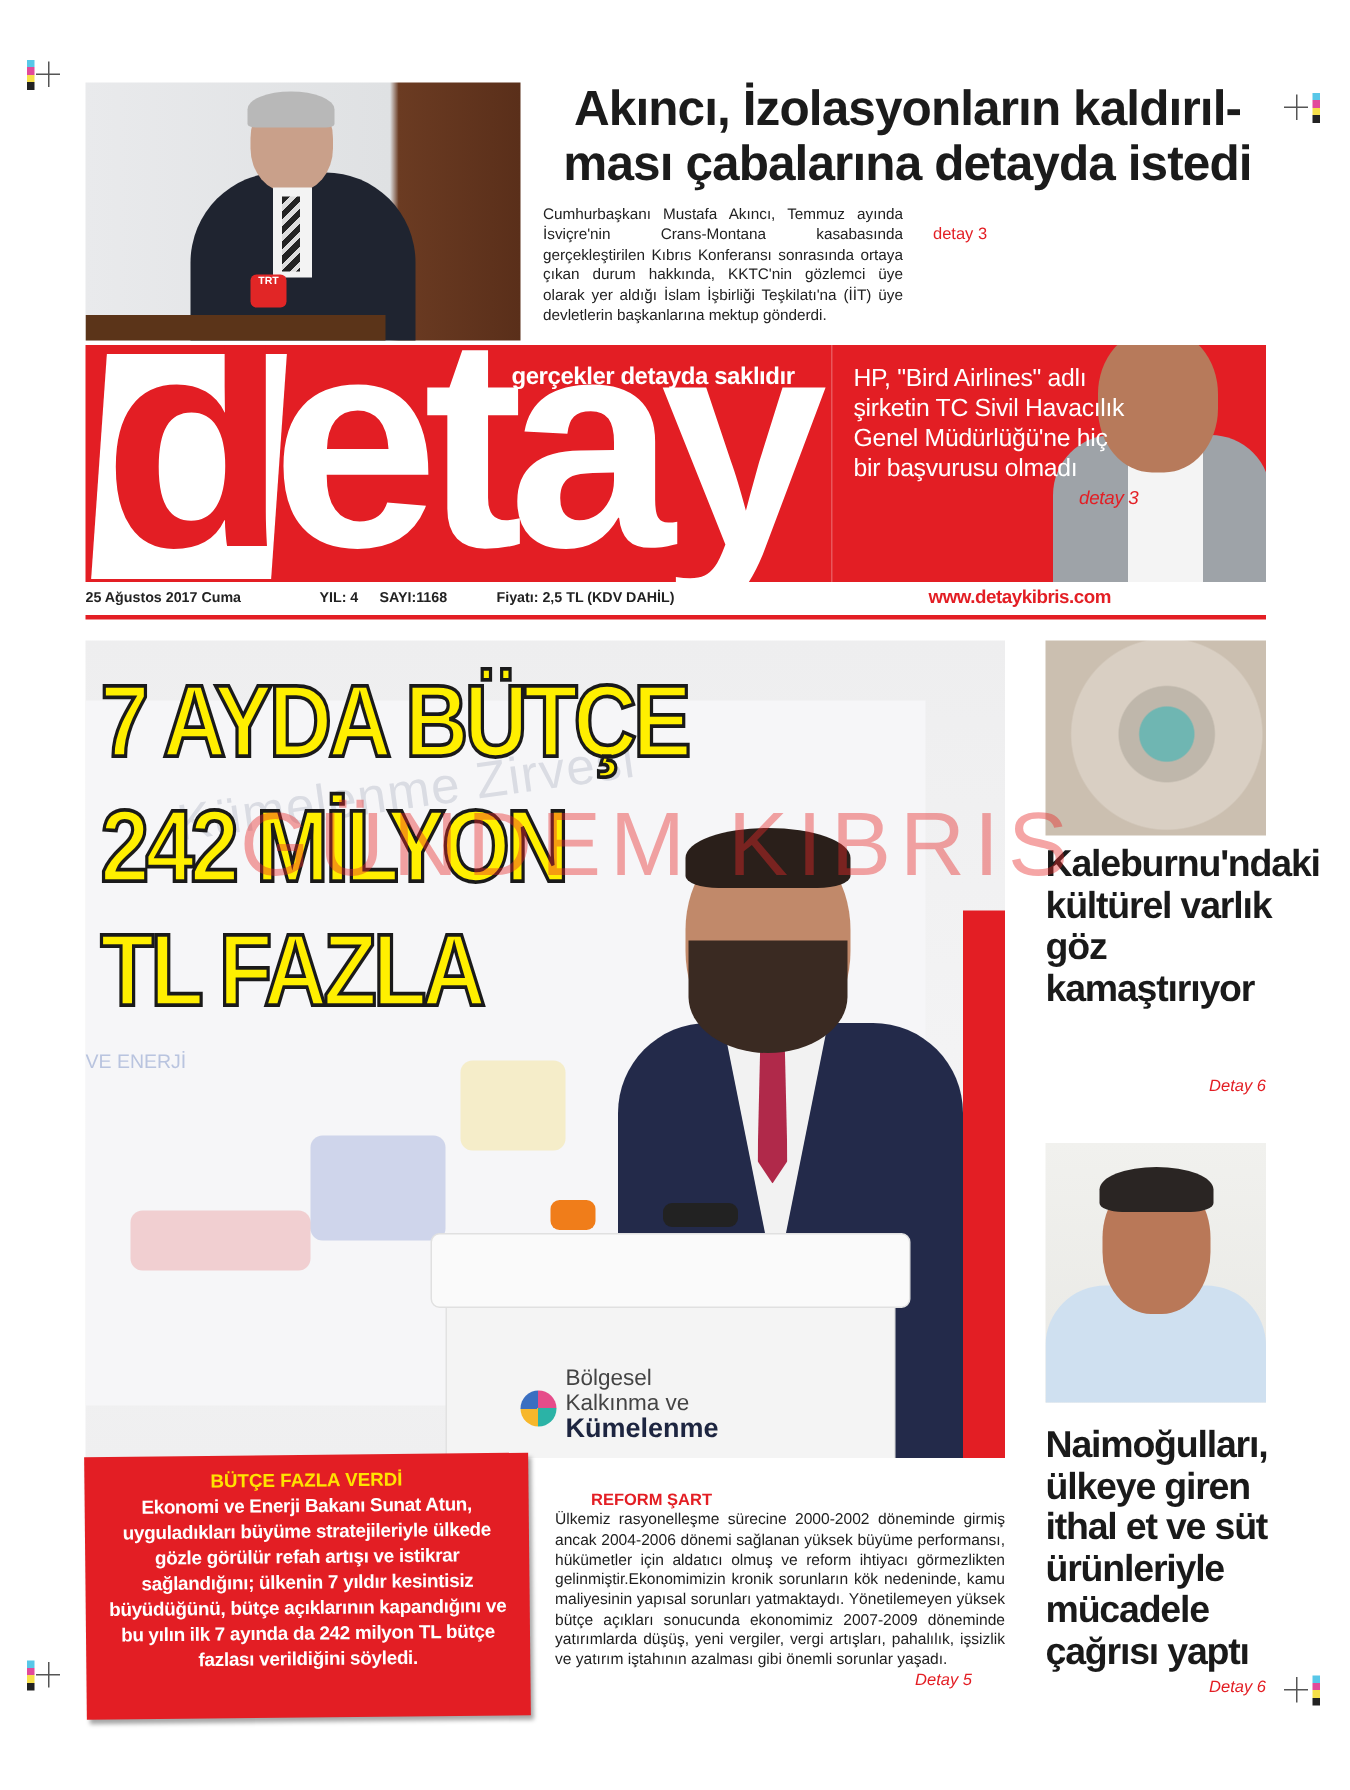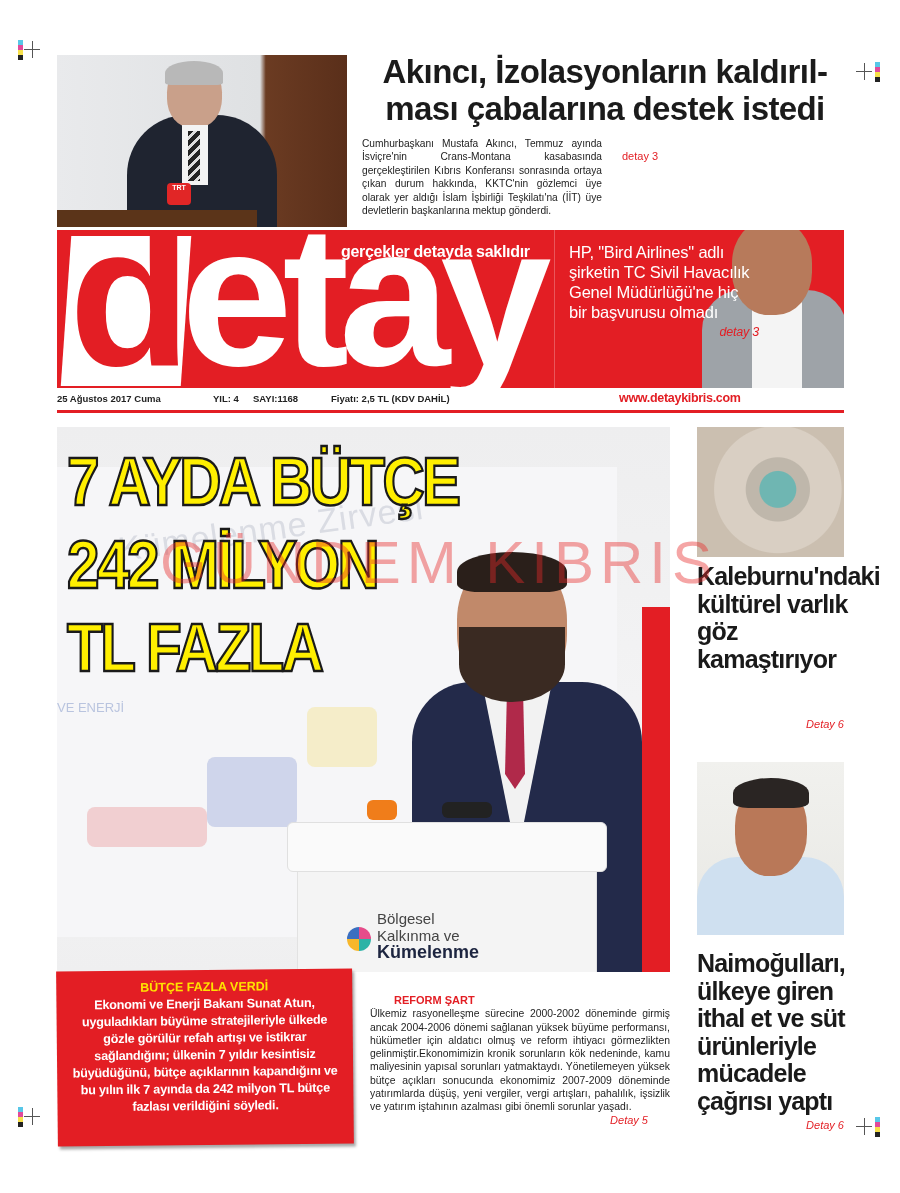--- a/index.html
+++ b/index.html
@@ -134,21 +134,21 @@
 <div class="abs top-photo">
   <div class="suit"></div>
   <div class="head"></div>
   <div class="hair"></div>
   <div class="shirt"></div>
   <div class="tie"></div>
   <div class="mic-red">TRT</div>
   <div class="podium"></div>
 </div>
 
-<div class="abs top-headline">Akıncı, İzolasyonların kaldırıl- ması çabalarına destek istedi</div>
+<div class="abs top-headline">Akıncı, İzolasyonların kaldırıl- ması çabalarına detayda istedi</div>
 
 <div class="abs top-col c1">Cumhurbaşkanı Mustafa Akıncı, Temmuz ayında İsviçre'nin Crans-Montana kasabasında gerçekleştirilen Kıbrıs Konferansı sonrasında ortaya çıkan durum hakkında, KKTC'nin gözlemci üye olarak yer aldığı İslam İşbirliği Teşkilatı'na (İİT) üye devletlerin başkanlarına mektup gönderdi.</div>
 <div class="abs top-col c2">
   <br>
   <span class="ref-red">detay 3</span>
 </div>
 
 <div class="abs mast">
   <div class="d-box"></div>
   <div class="logo"><span class="d">d</span><span>etay</span></div>

